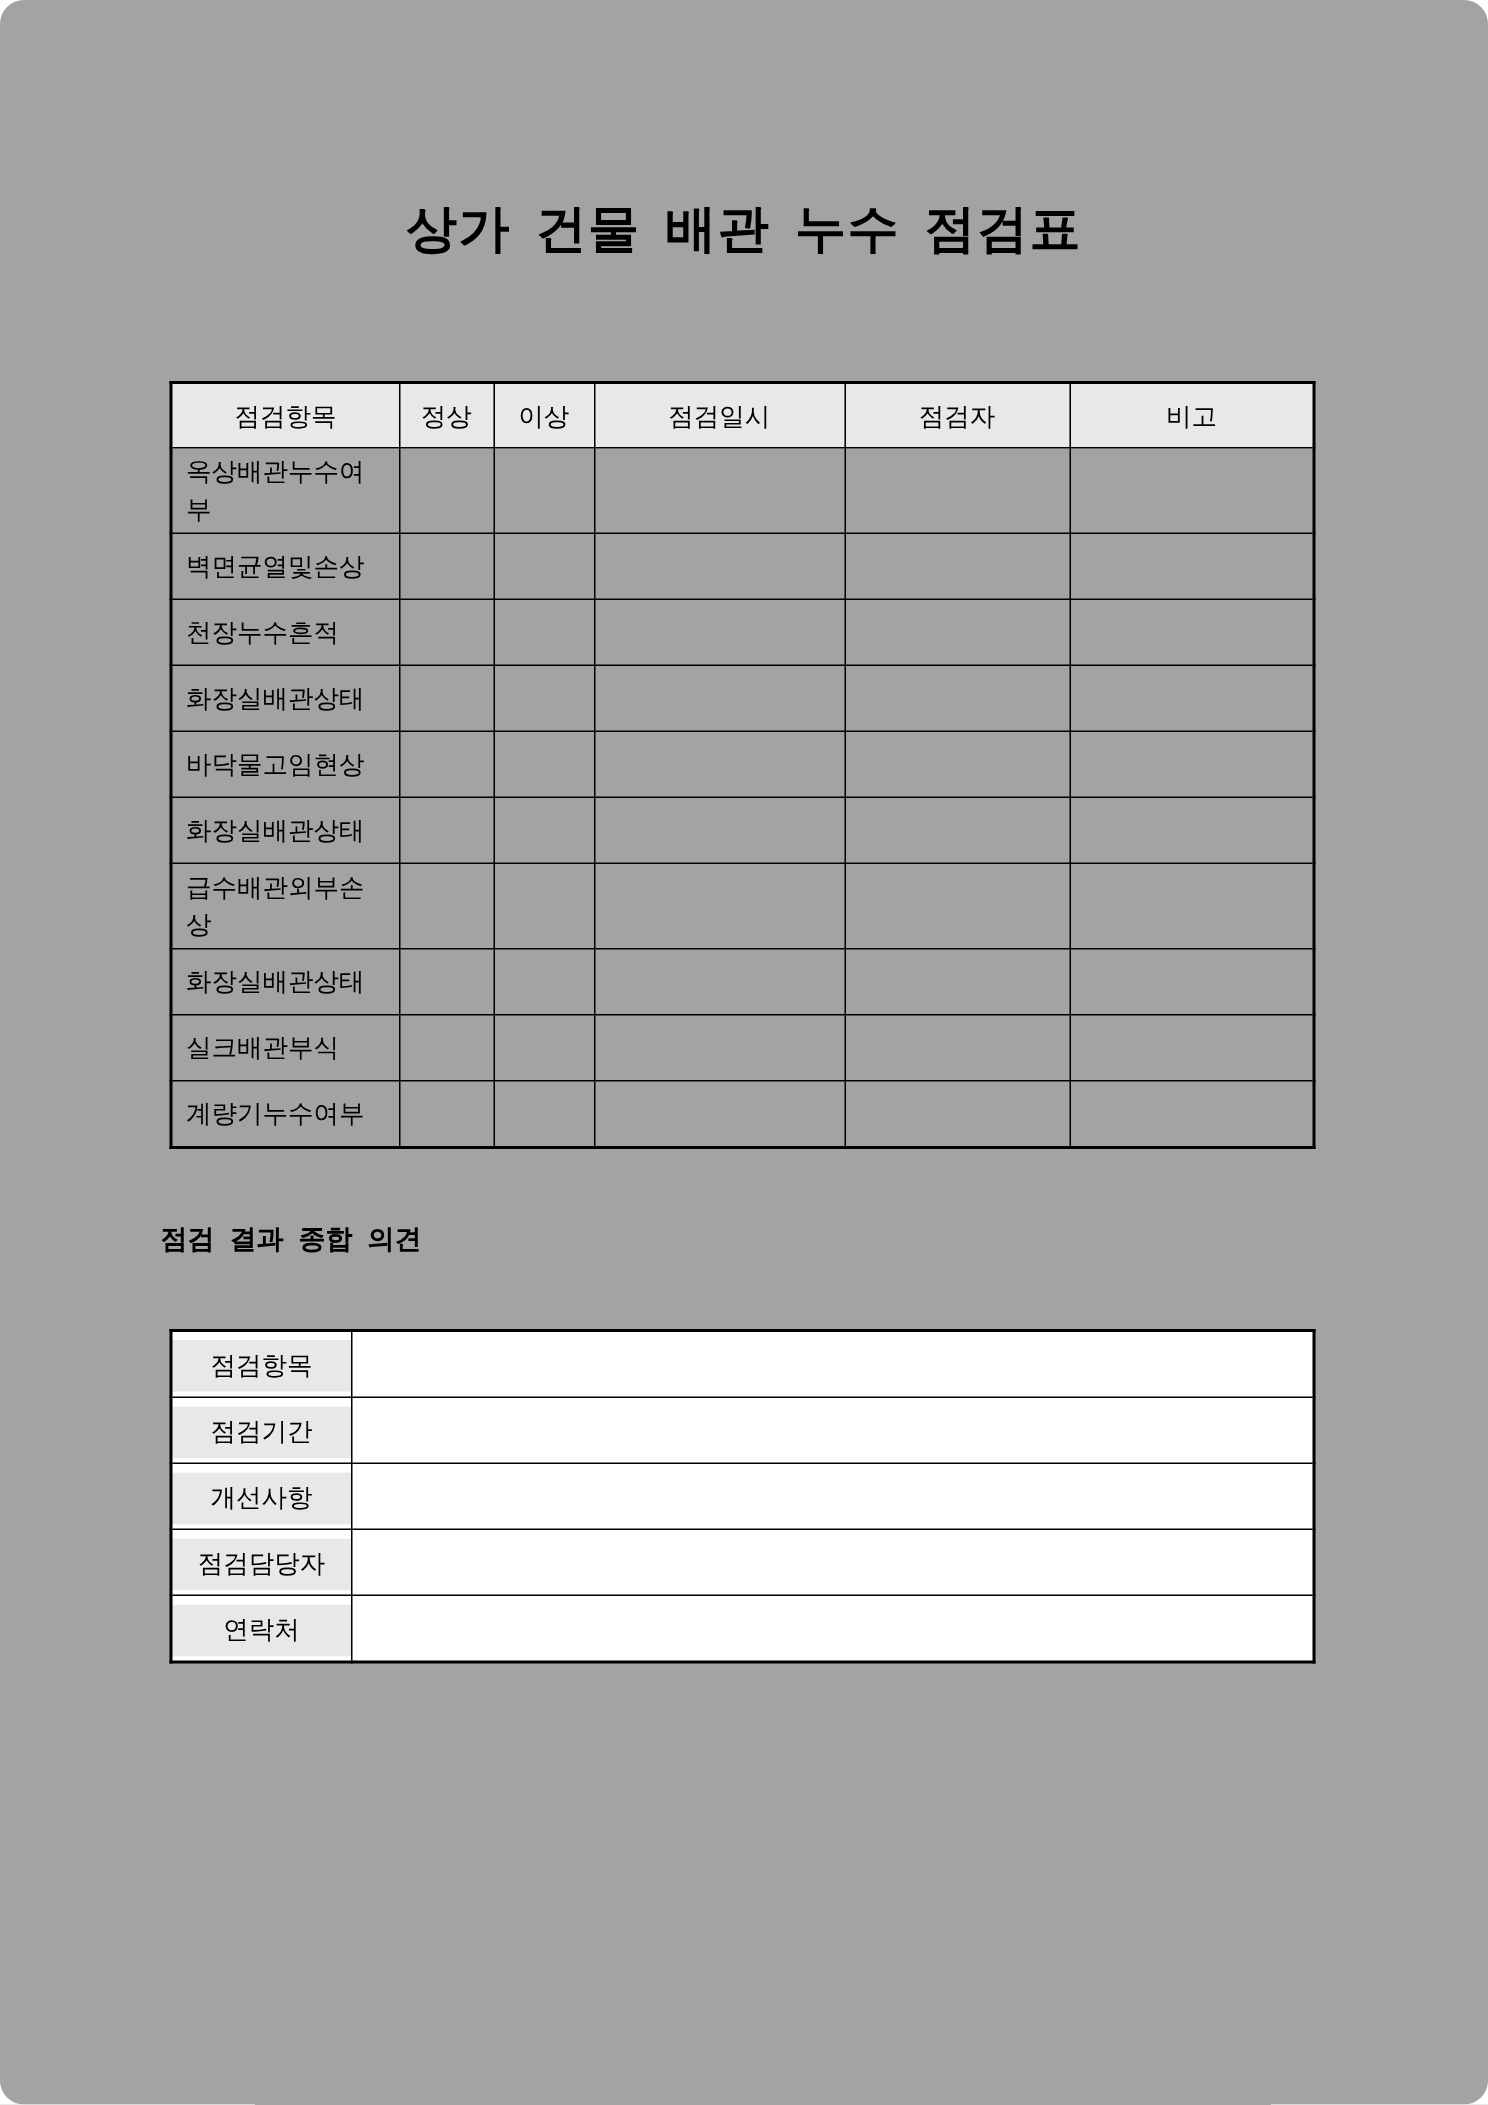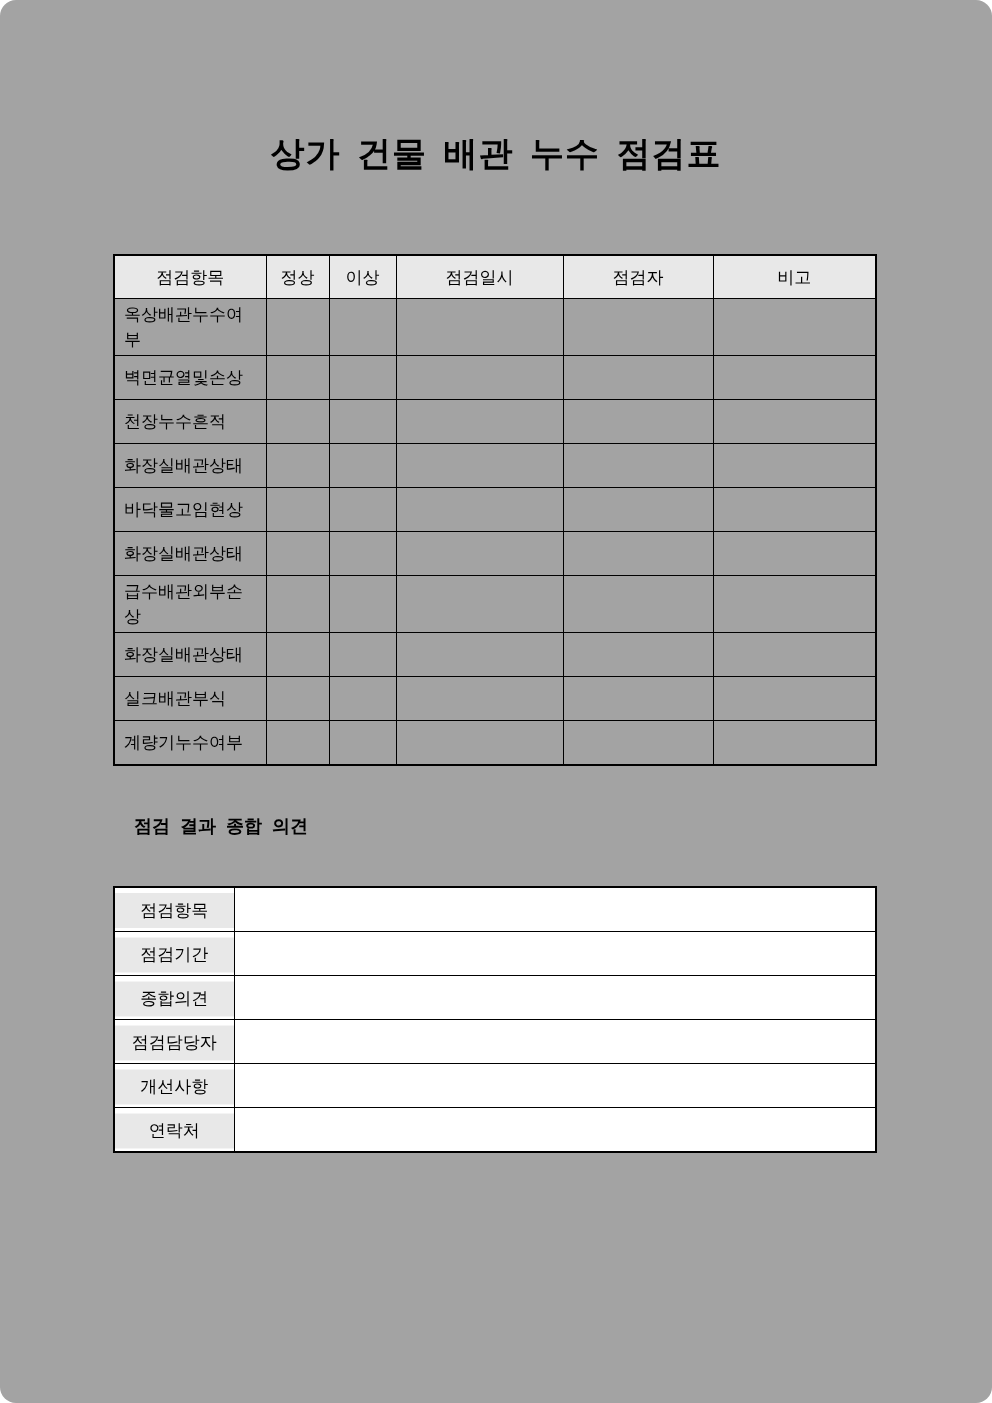--- a/index.html
+++ b/index.html
@@ -54,21 +54,21 @@
     text-align: left;
     padding: 3px 6px 3px 9px;
     line-height: 25px;
     word-break: break-all;
   }
   .checklist td.entry-cell { padding: 0; }
 
   .section-heading {
     position: absolute;
     top: 814px;
-    left: 134px;
+    left: 107px;
     margin: 0;
     font-size: 18px;
     line-height: 24px;
     font-weight: 700;
     word-spacing: 5px;
   }
 
   .summary {
     position: absolute;
     top: 886px;
@@ -212,29 +212,25 @@
     <tbody id="summary-body">
         <tr>
           <td class="label-cell">점검항목</td>
           <td class="value-cell"></td>
         </tr>
         <tr>
           <td class="label-cell">점검기간</td>
           <td class="value-cell"></td>
         </tr>
         <tr>
-          <td class="label-cell">종합의견</td>
+          <td class="label-cell">개선사항</td>
           <td class="value-cell"></td>
         </tr>
         <tr>
           <td class="label-cell">점검담당자</td>
-          <td class="value-cell"></td>
-        </tr>
-        <tr>
-          <td class="label-cell">개선사항</td>
           <td class="value-cell"></td>
         </tr>
         <tr>
           <td class="label-cell">연락처</td>
           <td class="value-cell"></td>
         </tr>
       </tbody>
   </table>
 
 </div>

